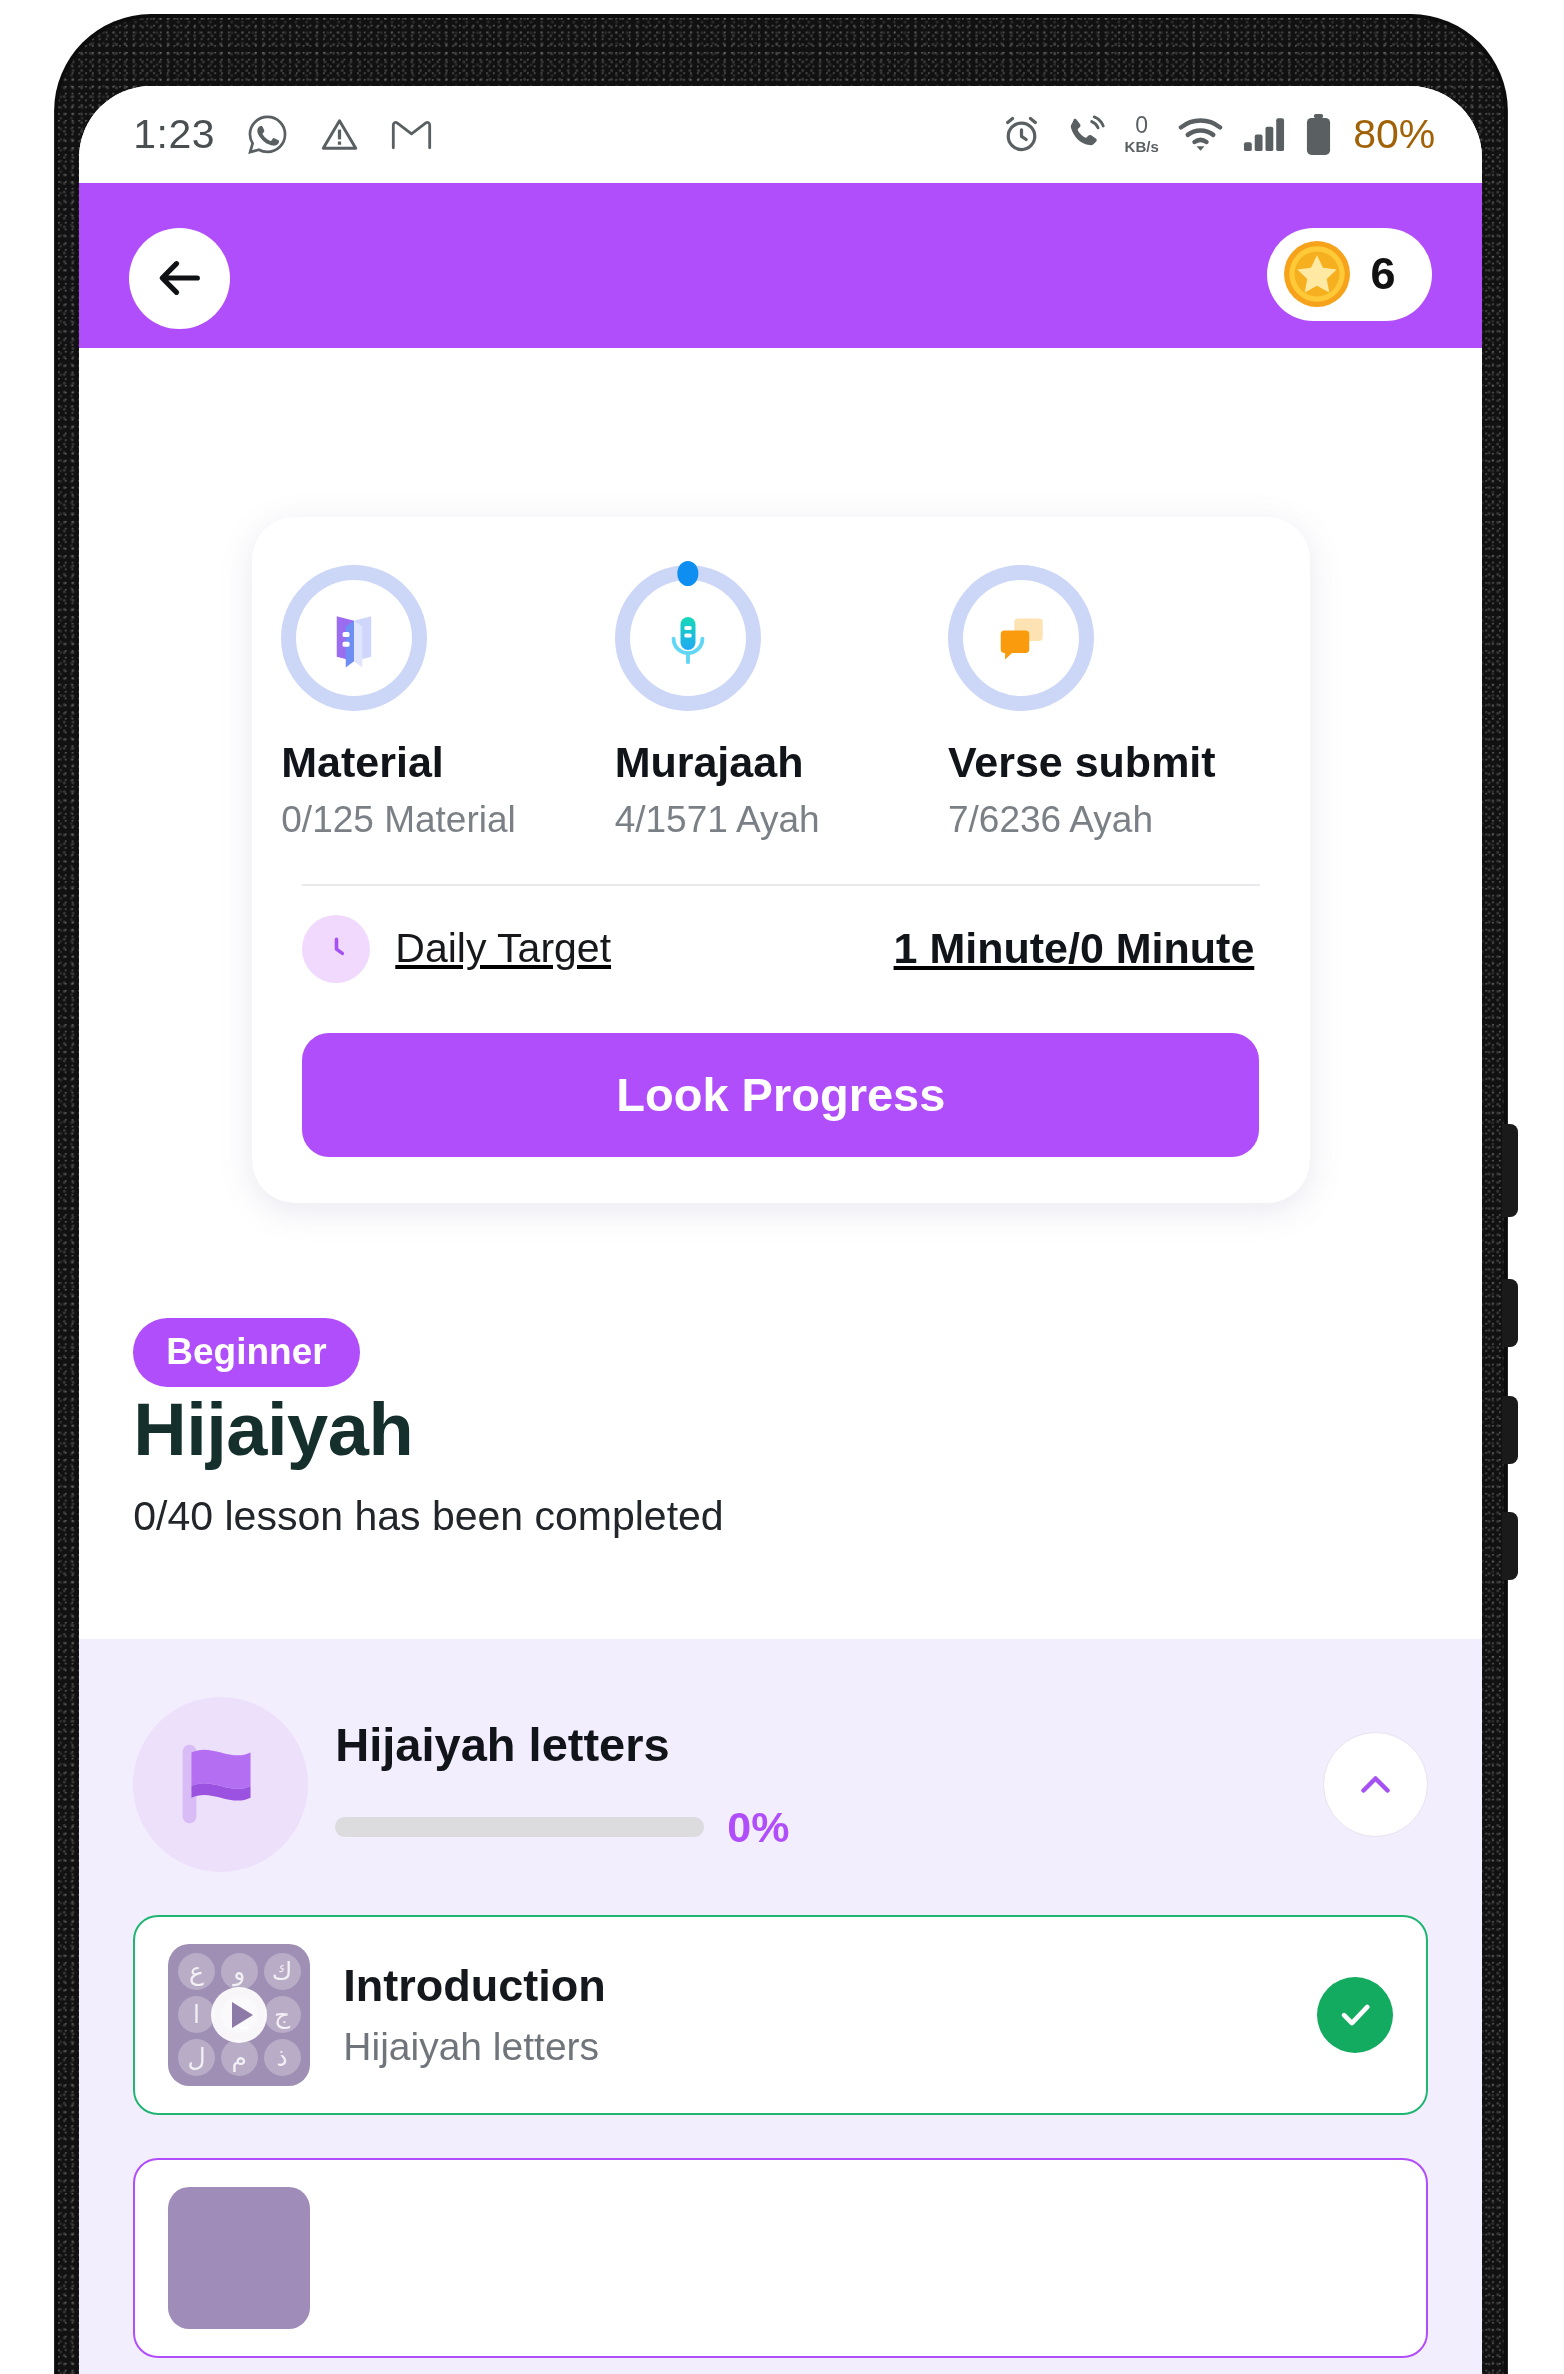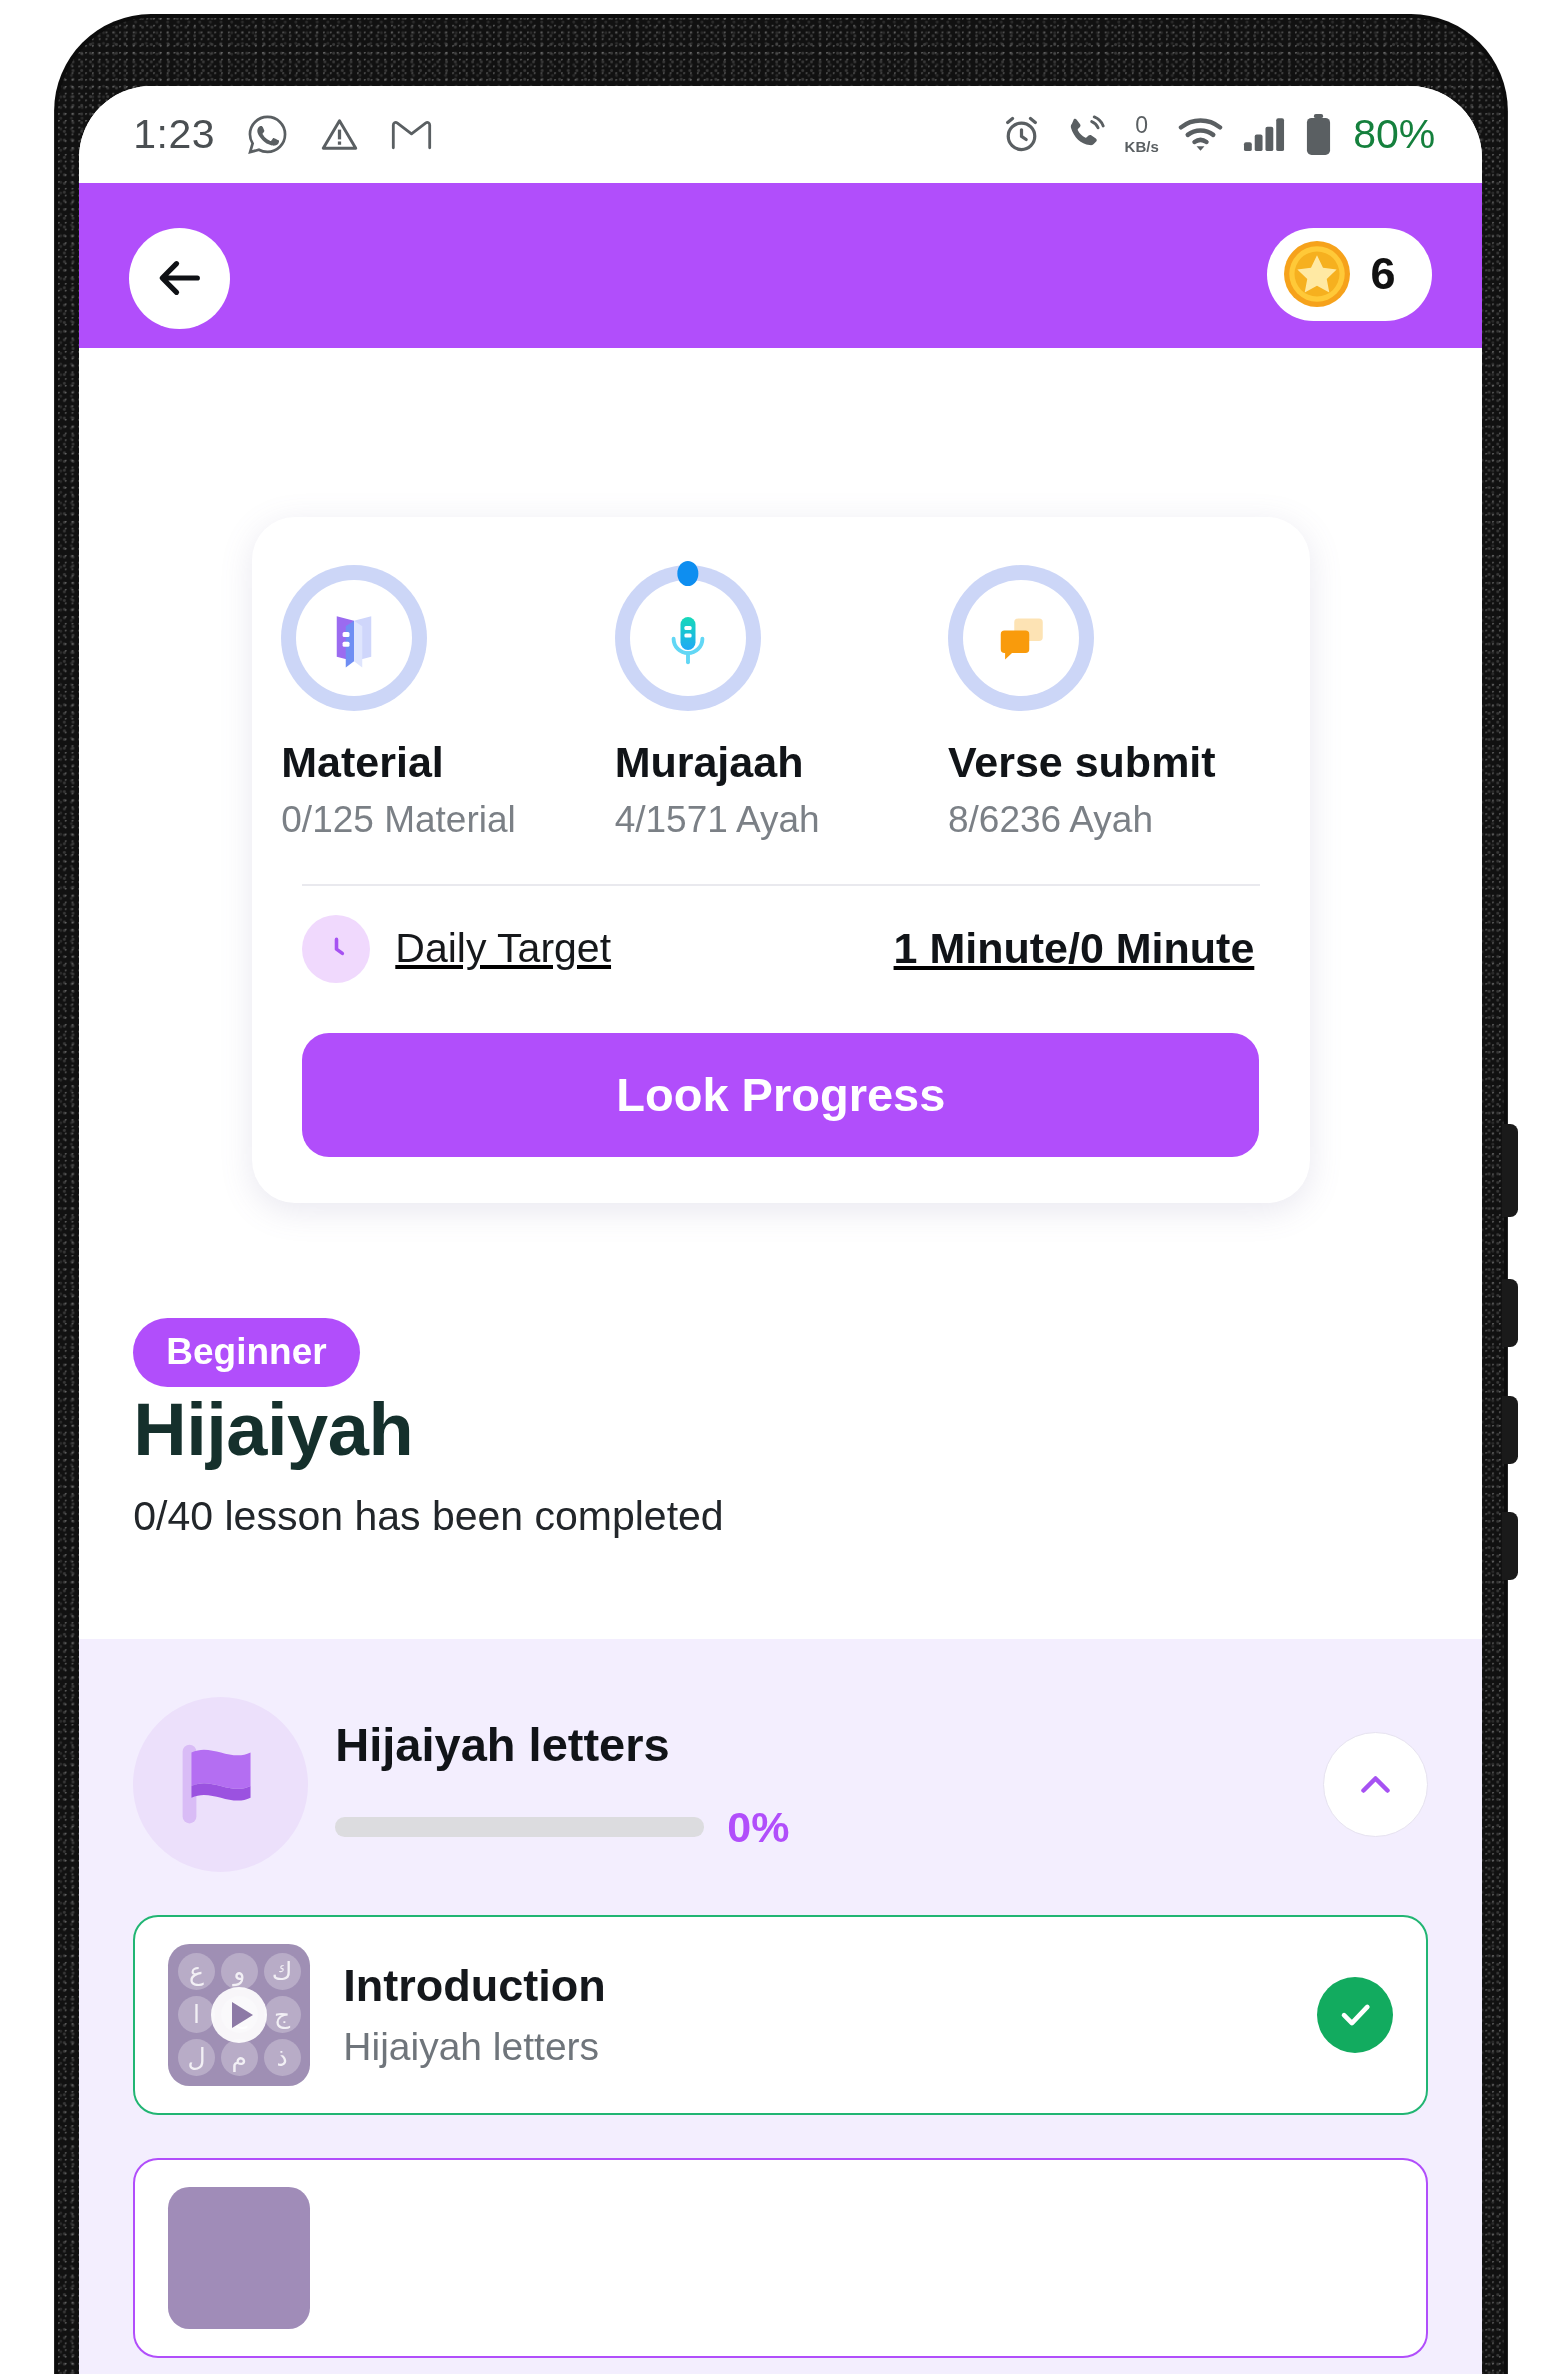--- a/index.html
+++ b/index.html
@@ -65,21 +65,21 @@
     margin-left: auto;
     display: flex; align-items: center; gap: 19.4px;
   }
   .sicon { display: block; }
   #netspeed {
     display: flex; flex-direction: column; align-items: center;
     line-height: 1; color: #5a5f62;
   }
   #netspeed .num { font-size: 23px; font-weight: 500; }
   #netspeed .unit { font-size: 15px; font-weight: 600; margin-top: 1.9px; }
-  #battery-pct { font-size: 41px; font-weight: 500; color: #15803d; margin-left: 1.9px; }
+  #battery-pct { font-size: 41px; font-weight: 500; color: #a16207; margin-left: 1.9px; }
 
   
   #header {
     position: relative;
     background: #b14efb;
     height: 262px;
     padding: 0 50px;
     display: flex; align-items: flex-start;
   }
   #back-button {
@@ -398,21 +398,21 @@
         <div class="stat-col">
           <div class="stat-icon-wrap">
             <div class="stat-icon-inner">
               <svg width="72" height="72" viewBox="0 0 48 48">
                 <path d="M22 11h14a2.5 2.5 0 0 1 2.5 2.5v10A2.5 2.5 0 0 1 36 26H22a2.5 2.5 0 0 1-2.5-2.5v-10A2.5 2.5 0 0 1 22 11z" fill="#fde3b4"></path>
                 <path d="M13 19h14a2.5 2.5 0 0 1 2.5 2.5v10A2.5 2.5 0 0 1 27 34h-9l-4.6 4.4V34H13a2.5 2.5 0 0 1-2.5-2.5v-10A2.5 2.5 0 0 1 13 19z" fill="#f99b0c"></path>
               </svg>
             </div>
           </div>
           <span class="stat-title">Verse submit</span>
-          <span class="stat-sub">8/6236 Ayah</span>
+          <span class="stat-sub">7/6236 Ayah</span>
         </div>
       </div>
 
       <div id="card-divider"></div>
 
       <div id="daily-row">
         <span id="clock-badge">
           <svg width="39" height="39" viewBox="0 0 24 24">
             <path d="M12 6.4v6l3.6 2.6" fill="none" stroke="#a652f2" stroke-width="2.2" stroke-linecap="round" stroke-linejoin="round"></path>
           </svg>

